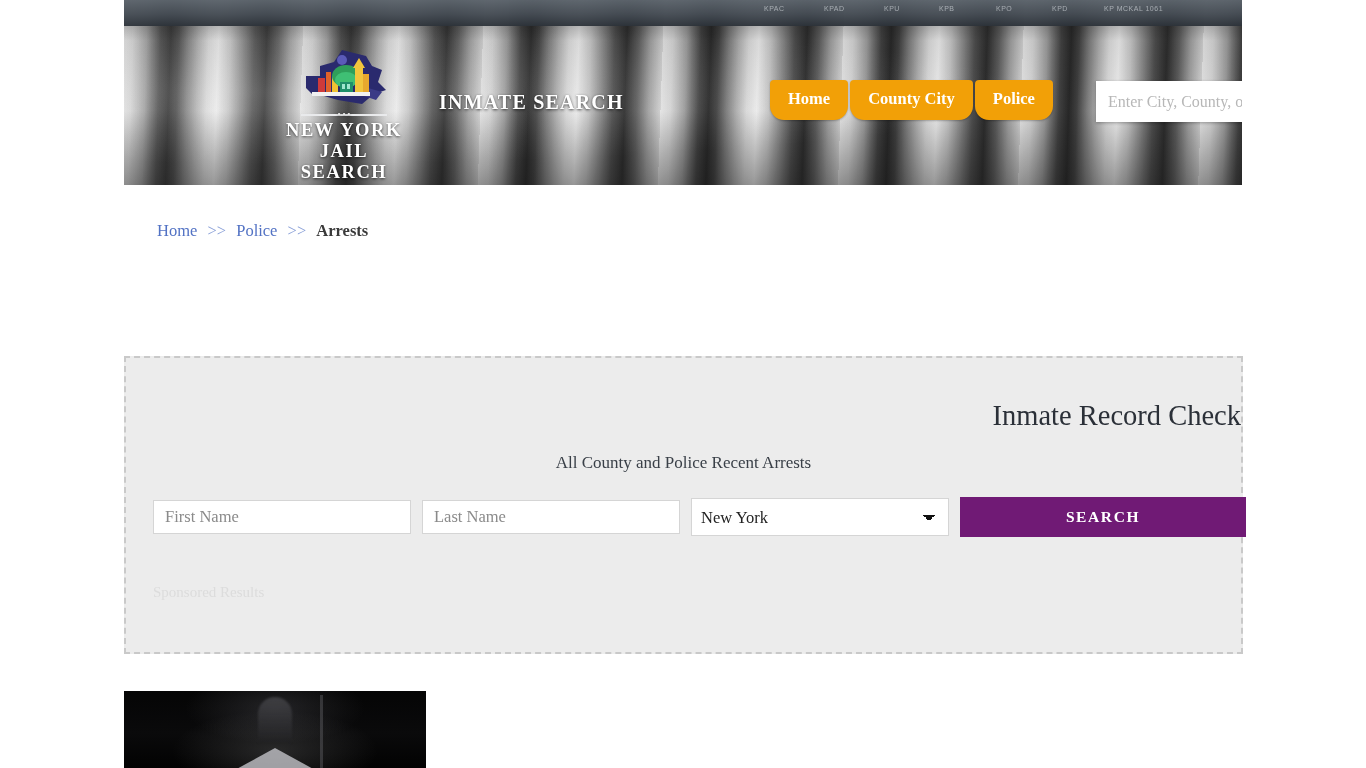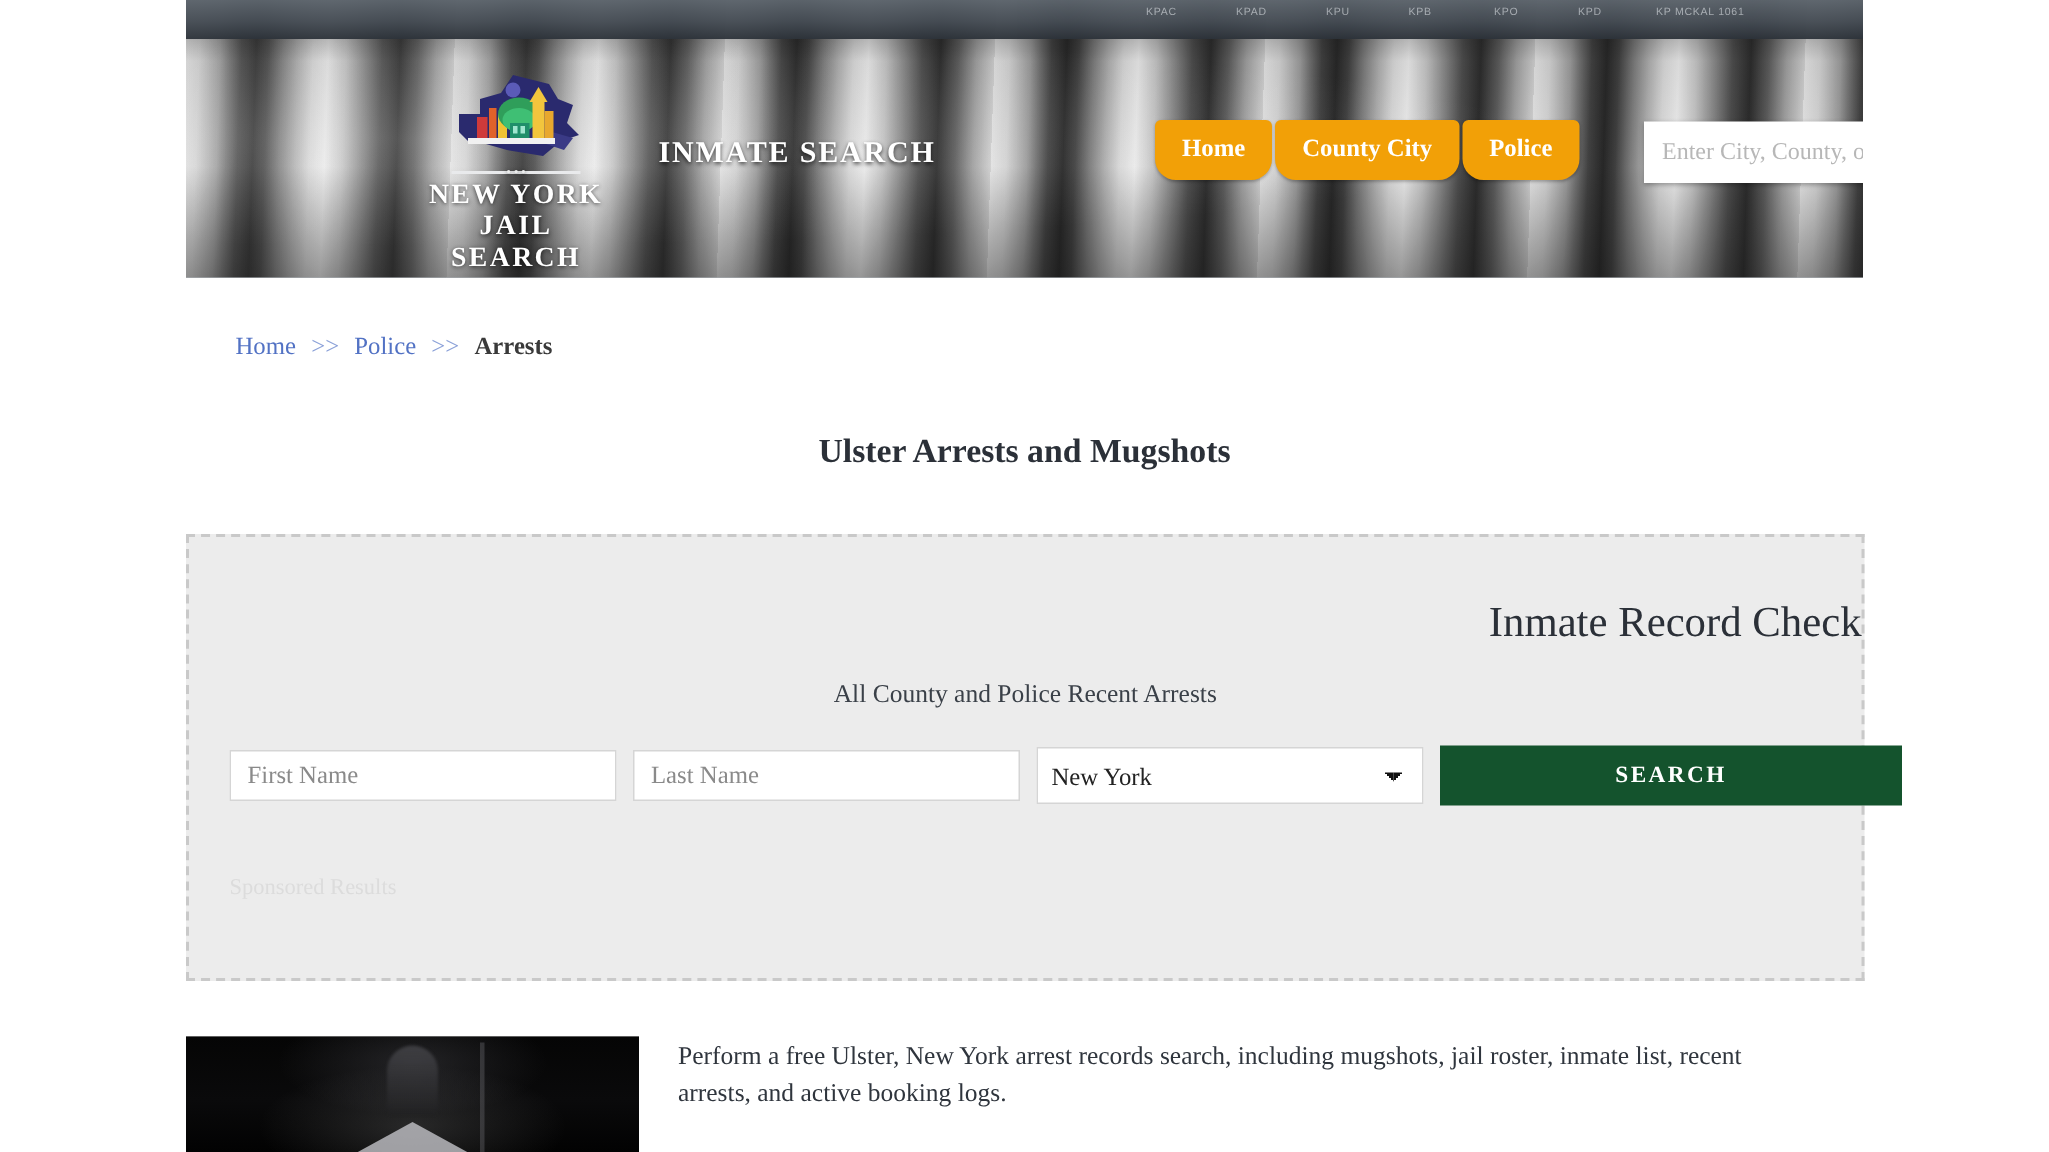--- a/index.html
+++ b/index.html
@@ -205,22 +205,22 @@
     -webkit-appearance: none; appearance: none;
     background-image:
       linear-gradient(45deg, transparent 50%, #111 50%),
       linear-gradient(135deg, #111 50%, transparent 50%);
     background-position: calc(100% - 19px) 16px, calc(100% - 13px) 16px;
     background-size: 6px 6px, 6px 6px;
     background-repeat: no-repeat;
     cursor: pointer;
   }
   .f-btn {
-    width: 308px; height: 40px;
-    background: #14532d;
+    width: 286px; height: 40px;
+    background: #701a75;
     border: none;
     color: #fff;
     font-family: "Liberation Serif", serif;
     font-weight: bold;
     font-size: 15.5px;
     letter-spacing: 1.6px;
     cursor: pointer;
   }
   .sponsored-label {
     position: absolute; left: 27px; top: 226px;
@@ -334,21 +334,20 @@
   </div>
 
   <div class="breadcrumb">
     <a class="crumb-link">Home</a>
     <span class="crumb-sep">&gt;&gt;</span>
     <a class="crumb-link">Police</a>
     <span class="crumb-sep">&gt;&gt;</span>
     <span class="crumb-current">Arrests</span>
   </div>
 
-  <h1 class="page-title">Ulster Arrests and Mugshots</h1>
 
   <section class="panel">
     <div class="panel-title">Inmate Record Check</div>
     <div class="panel-sub">All County and Police Recent Arrests</div>
 
     <div class="form-row">
       <input class="f-input" type="text" placeholder="First Name" style="">
       <input class="f-input" type="text" placeholder="Last Name" style="">
       <select class="f-select">
         <option>New York</option>
@@ -359,18 +358,14 @@
     <div class="sponsored-label">Sponsored Results</div>
   </section>
 
   <div class="content-thumb">
     <div class="night"></div>
     <div class="dome"></div>
     <div class="pole"></div>
     <div class="roof"></div>
   </div>
 
-  <div class="content-body">
-    <p class="content-p">Perform a free Ulster, New York arrest records search, including mugshots, jail roster, inmate list, recent arrests, and active booking logs.</p>
-
-  </div>
 
 </div>
 
 </body></html>

